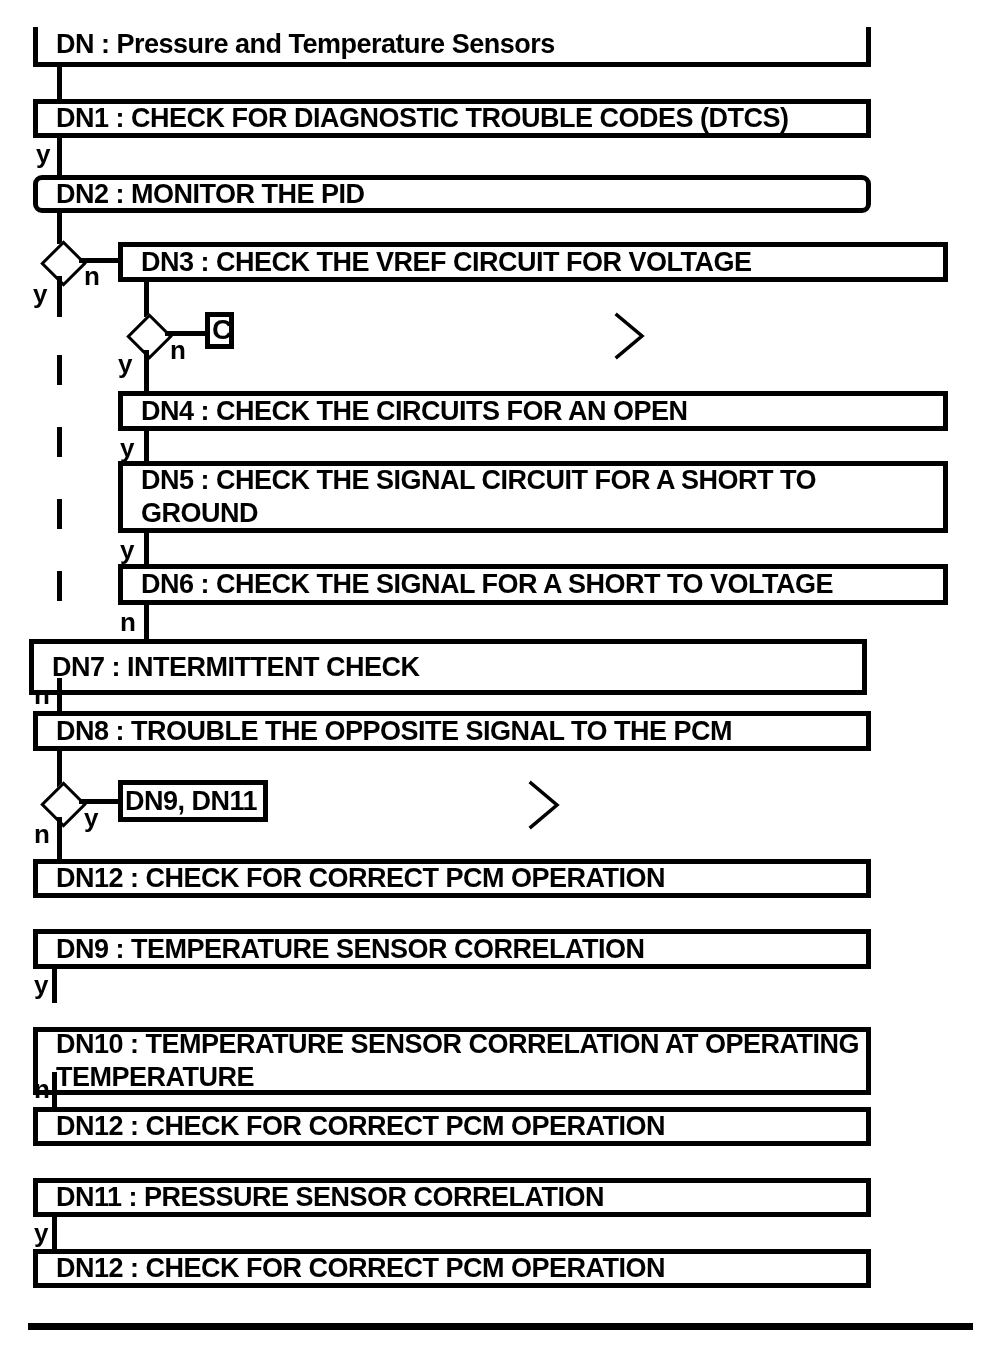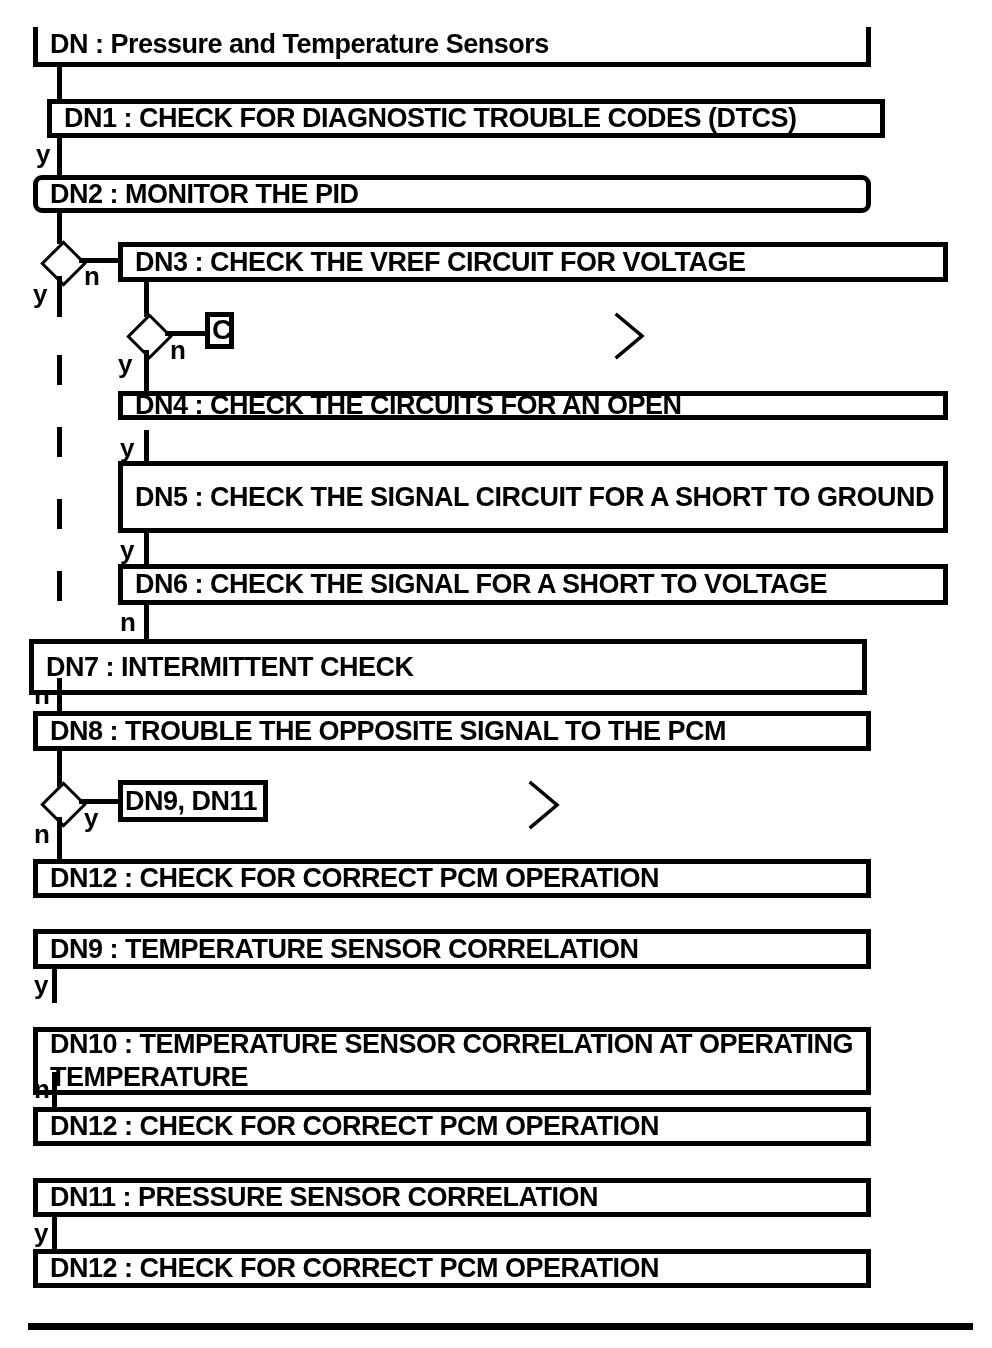--- a/index.html
+++ b/index.html
@@ -4,21 +4,21 @@
 <style>
   html,body{margin:0;padding:0;background:#ffffff;}
   .stage{
     position:relative;width:992px;height:1348px;background:#fff;
     font-family:"Liberation Sans",sans-serif;font-weight:bold;color:#000;
     overflow:hidden;
   }
   .box{
     position:absolute;box-sizing:border-box;border:5px solid #000;background:#fff;
     display:flex;align-items:center;font-size:27px;line-height:1.22;
-    letter-spacing:-0.5px;padding:0 6px 0 12px;white-space:normal;
+    letter-spacing:-0.5px;padding:0 6px 0 18px;white-space:normal;
   }
   .open-top{border-top:none;}
   .small-box{justify-content:flex-start;padding:0 2px;}
   .vline{position:absolute;width:5px;background:#000;}
   .hline{position:absolute;height:5px;background:#000;}
   .vdash{
     position:absolute;width:5px;
     background:repeating-linear-gradient(to bottom,#000 0 30px,transparent 30px 72px);
   }
   .diamond{
@@ -33,21 +33,21 @@
 <body>
 
 <div class="stage">
 
   <div class="box open-top" style="left:33px;top:27px;width:838px;height:40px;">
       <span>DN : Pressure and Temperature Sensors</span>
     </div>
 
   <div class="vline" style="left:57px;top:66px;height:34px;"></div>
 
-  <div class="box" style="left:47px;top:99px;width:838px;height:39px;text-align:right;">
+  <div class="box" style="left:33px;top:99px;width:838px;height:39px;text-align:right;">
       <span>DN1 : CHECK FOR DIAGNOSTIC TROUBLE CODES (DTCS)</span>
     </div>
   <div class="blabel" style="left:36px;top:141px;">y</div>
   <div class="vline" style="left:57px;top:137px;height:39px;"></div>
 
   <div class="box" style="left:33px;top:175px;width:838px;height:38px;border-radius:9px;">
       <span>DN2 : MONITOR THE PID</span>
     </div>
   <div class="vline" style="left:57px;top:212px;height:32px;"></div>
 
@@ -68,21 +68,21 @@
   <div class="blabel" style="left:170px;top:337px;">n</div>
   <div class="box small-box" style="left:205px;top:312px;width:29px;height:37px;font-size:28px;">
       <span>C</span>
     </div>
   <div class="blabel" style="left:118px;top:351px;">y</div>
   <svg class="chev" style="left:612px;top:311px;" width="36" height="50" viewBox="0 0 36 50">
     <polyline points="5,4 30,25 5,46" fill="none" stroke="#000" stroke-width="3.5" stroke-linecap="square"></polyline>
   </svg>
   <div class="vline" style="left:144px;top:350px;height:43px;"></div>
 
-  <div class="box" style="left:118px;top:391px;width:830px;height:29px;">
+  <div class="box" style="left:118px;top:391px;width:830px;height:40px;">
       <span>DN4 : CHECK THE CIRCUITS FOR AN OPEN</span>
     </div>
   <div class="blabel" style="left:120px;top:435px;">y</div>
   <div class="vline" style="left:144px;top:430px;height:32px;"></div>
 
   <div class="box" style="left:118px;top:461px;width:830px;height:72px;">
       <span>DN5 : CHECK THE SIGNAL CIRCUIT FOR A SHORT TO GROUND</span>
     </div>
   <div class="blabel" style="left:120px;top:537px;">y</div>
   <div class="vline" style="left:144px;top:532px;height:33px;"></div>

